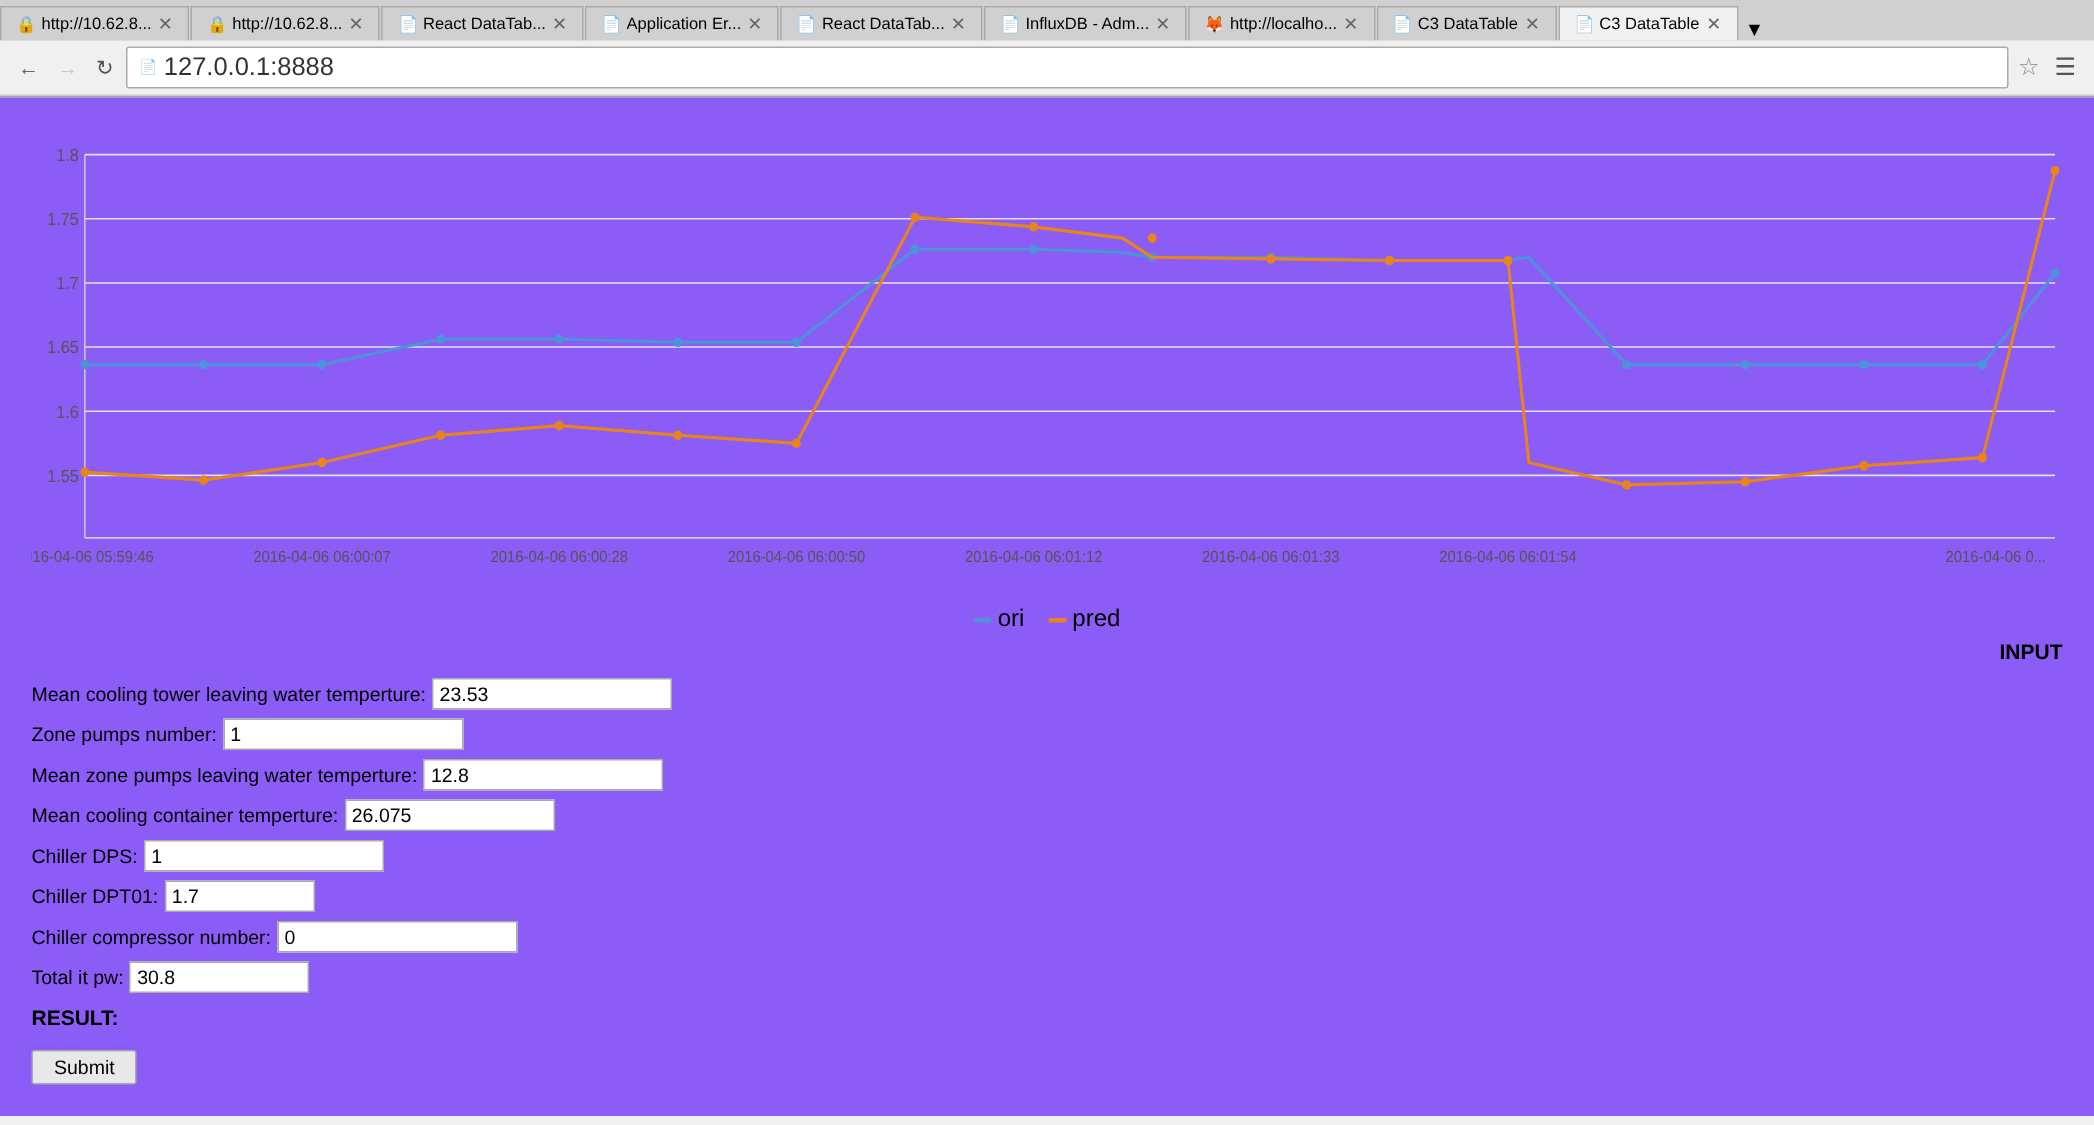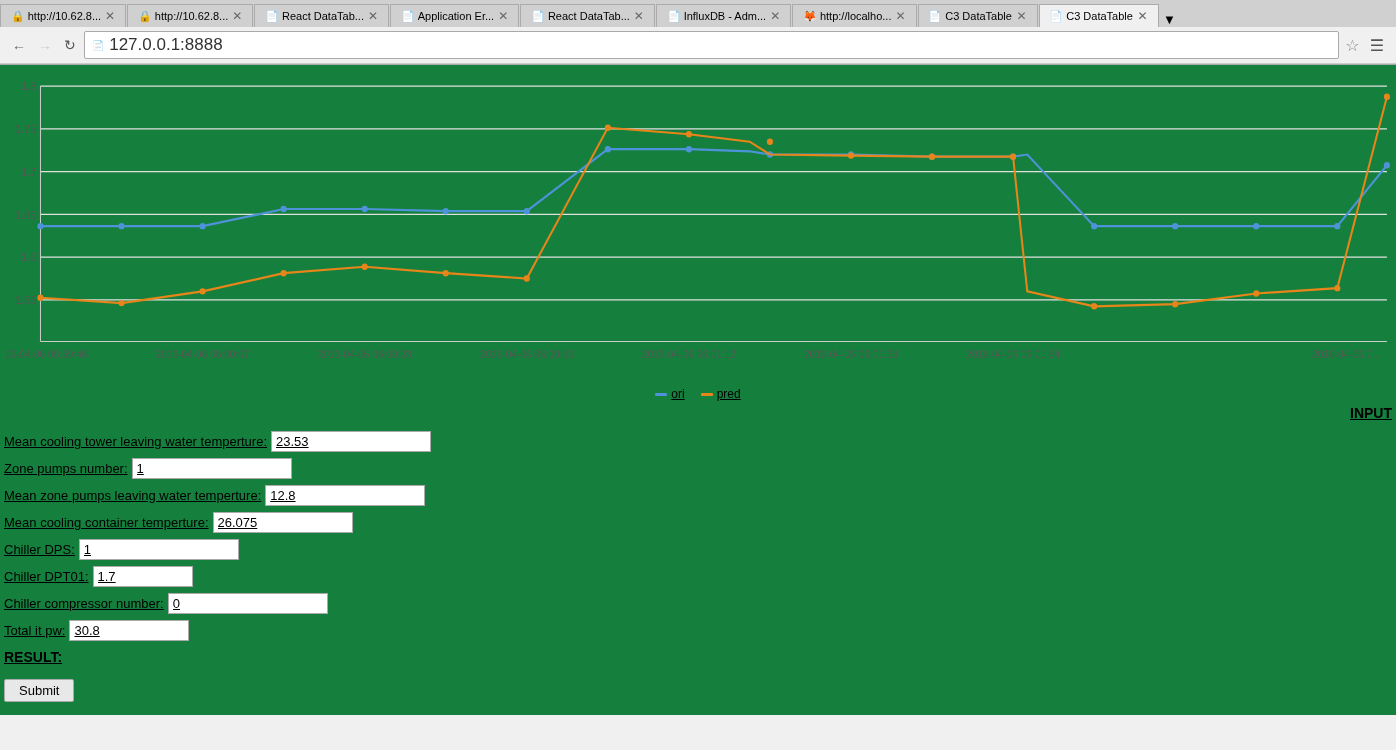--- a/index.html
+++ b/index.html
@@ -18,28 +18,28 @@
     .nav-btn { background: none; border: none; cursor: pointer; font-size: 14px; color: #666; padding: 2px 4px; }
     .nav-btn:disabled { color: #ccc; }
     .nav-refresh { background: none; border: none; cursor: pointer; font-size: 14px; color: #555; padding: 2px 4px; }
     .nav-address { flex: 1; border: 1px solid #aaa; border-radius: 2px; padding: 3px 8px; font-size: 12px; background: #fff; display: flex; align-items: center; gap: 4px; }
     .nav-address-icon { font-size: 10px; color: #888; }
     .nav-address-text { font-size: 17px; color: #333; }
     .nav-star { background: none; border: none; cursor: pointer; font-size: 16px; color: #888; padding: 2px; }
     .nav-menu { background: none; border: none; cursor: pointer; font-size: 16px; color: #555; padding: 2px 4px; }
 
     
-    .page-content { background: #15803d; min-height: 650px; padding: 4px; overflow: auto; text-decoration: underline; }
+    .page-content { background: #8b5cf6; min-height: 650px; padding: 21px; overflow: auto; }
 
     
     .chart-container { width: 100%; height: 310px; position: relative; border: none; margin-bottom: 8px; }
     svg.chart { width: 100%; height: 100%; }
 
     
-    .chart-legend { display: flex; justify-content: center; align-items: flex-start; gap: 16px; margin-bottom: 0; font-size: 12px; }
+    .chart-legend { display: flex; justify-content: center; align-items: flex-start; gap: 16px; margin-bottom: 0; font-size: 16px; }
     .legend-item { display: flex; align-items: center; gap: 4px; }
     .legend-dot { width: 12px; height: 3px; border-radius: 1px; }
 
     
     .section-title { font-weight: bold; font-size: 14px; margin-bottom: 10px; margin-top: 4px; text-align: right; }
     .form-row { display: flex; align-items: center; margin-bottom: 6px; font-size: 13px; }
     .form-label { margin-right: 4px; }
     .form-input { border: 1px solid #aaa; padding: 2px 4px; font-size: 13px; }
     .result-label { font-weight: bold; font-size: 14px; margin-bottom: 10px; }
     .submit-btn { border: 1px solid #aaa; background: #e8e8e8; padding: 3px 14px; font-size: 13px; cursor: pointer; border-radius: 2px; margin-top: 4px; }

